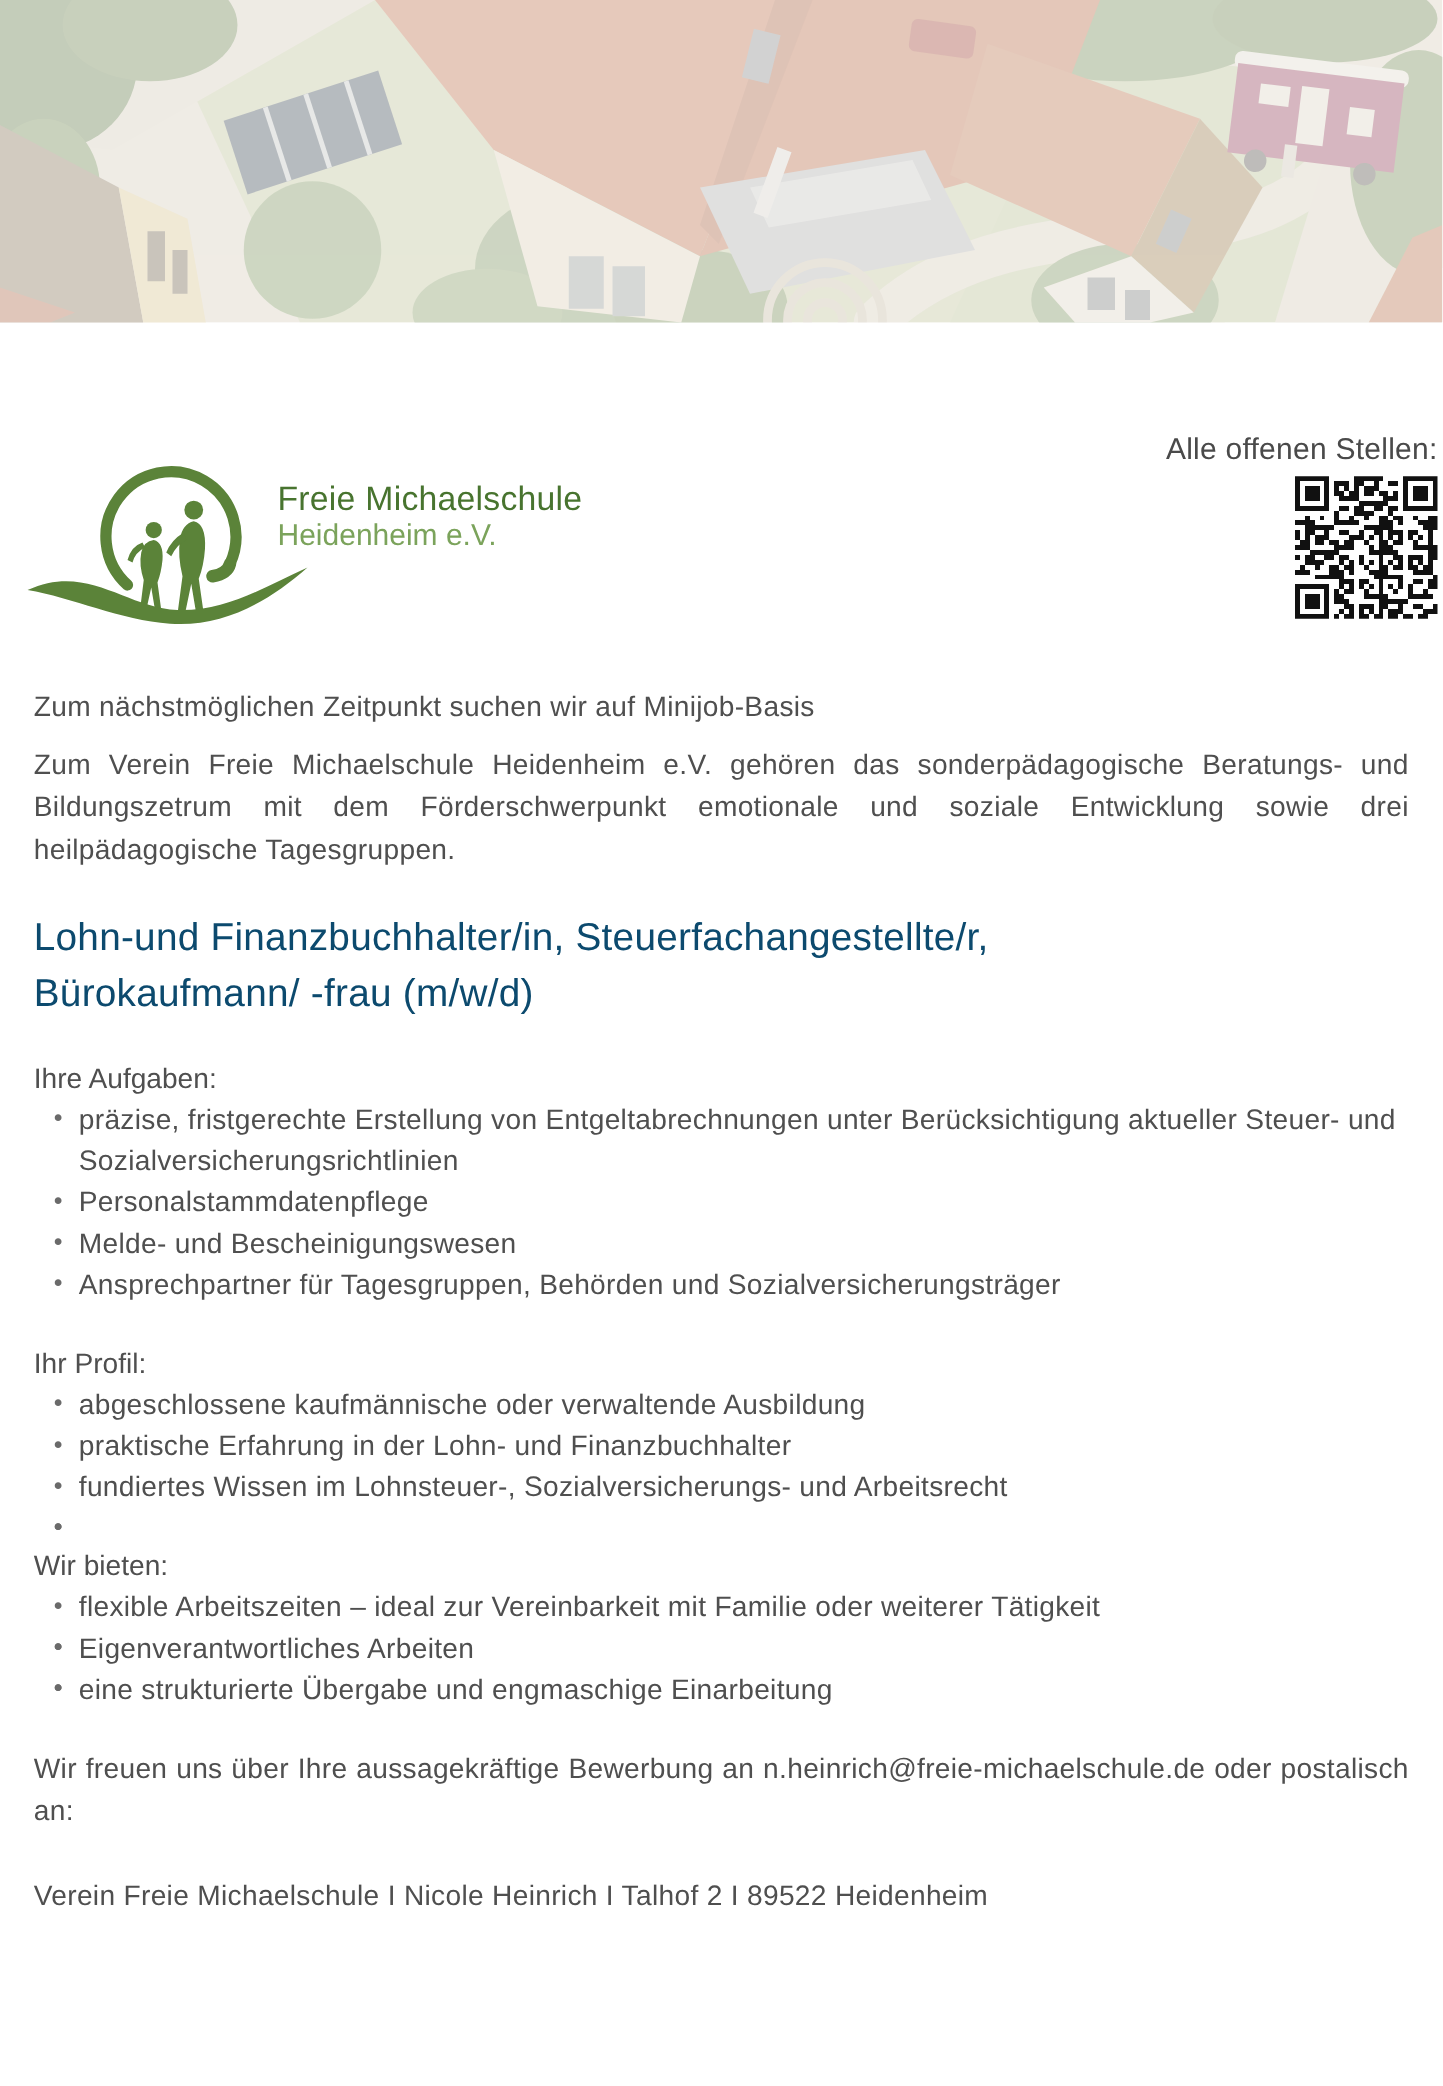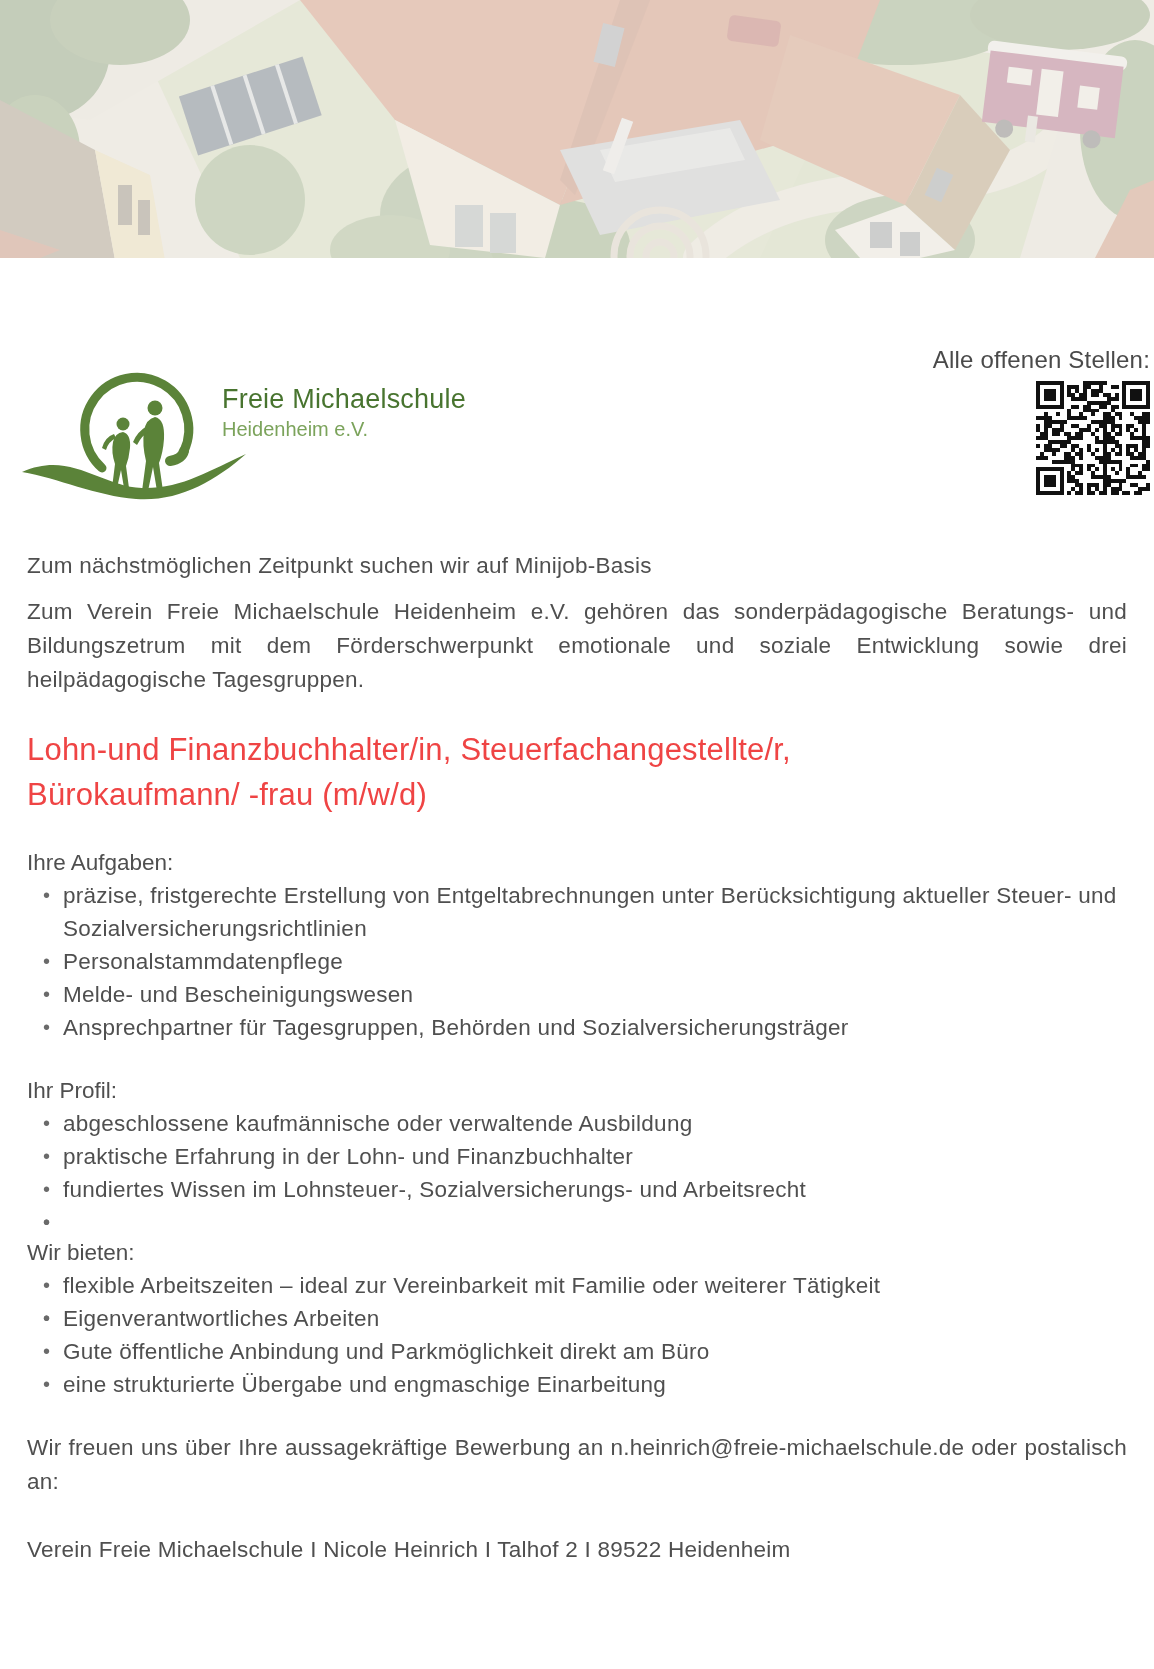--- a/index.html
+++ b/index.html
@@ -17,31 +17,31 @@
   .hero svg{display:block;width:100%;height:100%;}
 
   
   .content{position:absolute;top:258px;left:0;width:1154px;padding:0 27px;box-sizing:border-box;}
 
   .top-row{position:relative;height:248px;}
   .logo-row{position:absolute;left:-9px;top:88px;display:flex;align-items:flex-start;}
   .logo-art{width:232px;height:162px;flex:0 0 auto;}
   .logo-text{margin-left:-28px;margin-top:38px;position:relative;z-index:2;}
   .logo-title{font-size:27px;font-weight:normal;color:#48742f;letter-spacing:.2px;line-height:30px;}
-  .logo-sub{font-size:20px;color:#7ba35b;line-height:30px;}
+  .logo-sub{font-size:24px;color:#7ba35b;line-height:30px;}
 
   .stellen{position:absolute;right:-23px;top:88px;text-align:right;}
   .stellen-label{font-size:24px;color:#4a4a4a;letter-spacing:.2px;line-height:28px;}
   .qr{width:114px;height:114px;margin-top:7px;display:inline-block;}
 
   
   .body-text{font-size:22.5px;line-height:34px;letter-spacing:.25px;}
   .p-intro{margin:12px 0 0 0;text-align:justify;}
   .p-zeitpunkt{margin:43px 0 0 0;}
-  .job-title{margin:30px 0 0 0;font-size:31px;line-height:45px;color:#ef4444;font-weight:500;letter-spacing:.2px;}
+  .job-title{margin:30px 0 0 0;font-size:31px;line-height:45px;color:#0c4a6e;font-weight:500;letter-spacing:.2px;}
   .section{margin-top:0;}
   .sec-head{margin:30px 0 0 0;font-size:22.5px;line-height:33px;}
   .sec-head.first{margin-top:29px;}
   ul.bullets{list-style:none;margin:0;padding:0;}
   ul.bullets li{
     position:relative;
     padding-left:36px;
     font-size:22.5px;line-height:33px;letter-spacing:.25px;
   }
   ul.bullets li .dot{
@@ -556,21 +556,21 @@
         <li><span class="dot">•</span></li>
       </ul>
     </div>
 
     <div class="section">
       <p class="sec-head">Wir bieten:</p>
       <ul class="bullets">
         <li><span class="dot">•</span><span>flexible Arbeitszeiten – ideal zur Vereinbarkeit mit Familie oder weiterer Tätigkeit</span></li>
         <li><span class="dot">•</span></li>
         <li><span class="dot">•</span><span>Eigenverantwortliches Arbeiten</span></li>
-        <li><span class="dot">•</span><span>Gute öffentliche Anbindung und Parkmöglichkeit direkt am Büro</span></li>
+        <li><span class="dot">•</span></li>
         <li><span class="dot">•</span><span>eine strukturierte Übergabe und engmaschige Einarbeitung</span></li>
       </ul>
     </div>
 
     <p class="body-text p-closing"><span>Wir freuen uns über Ihre aussagekräftige Bewerbung an </span><a class="email" href="#">n.heinrich@freie-michaelschule.de</a><span> oder postalisch an:</span></p>
 
     <p class="body-text p-footer">Verein Freie Michaelschule I Nicole Heinrich I Talhof 2 I 89522 Heidenheim</p>
 
   </div>
 </div>

